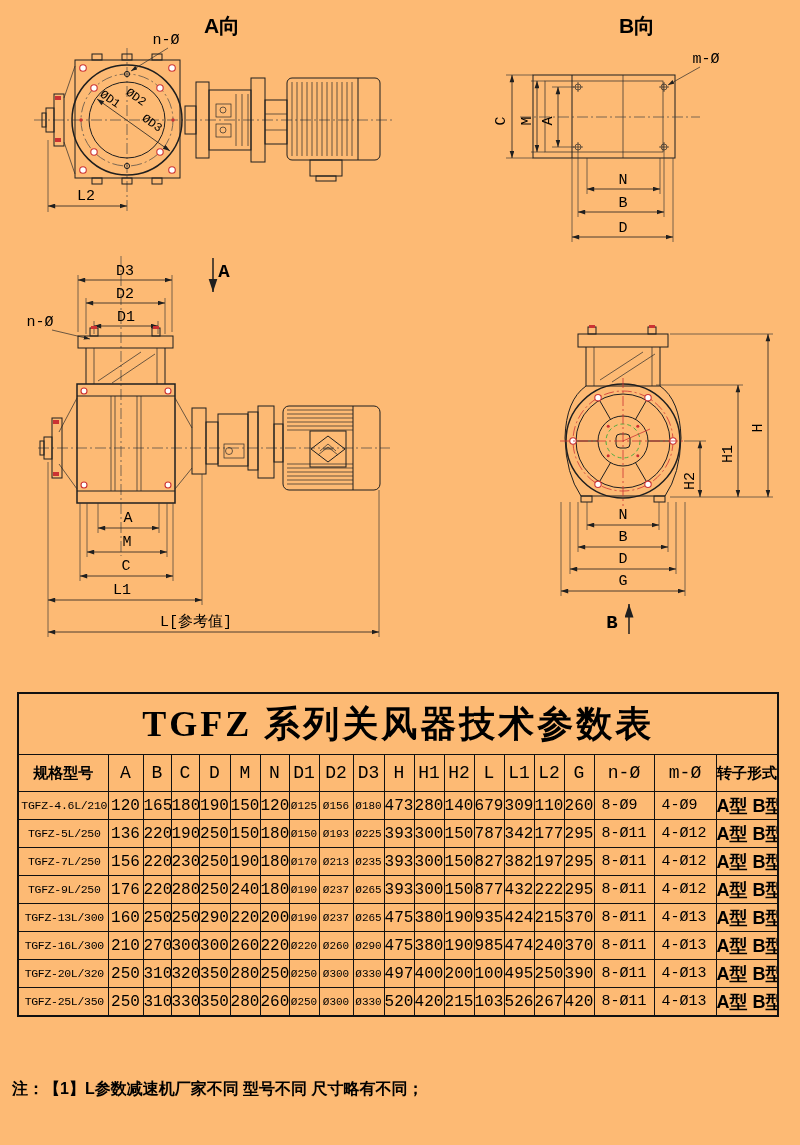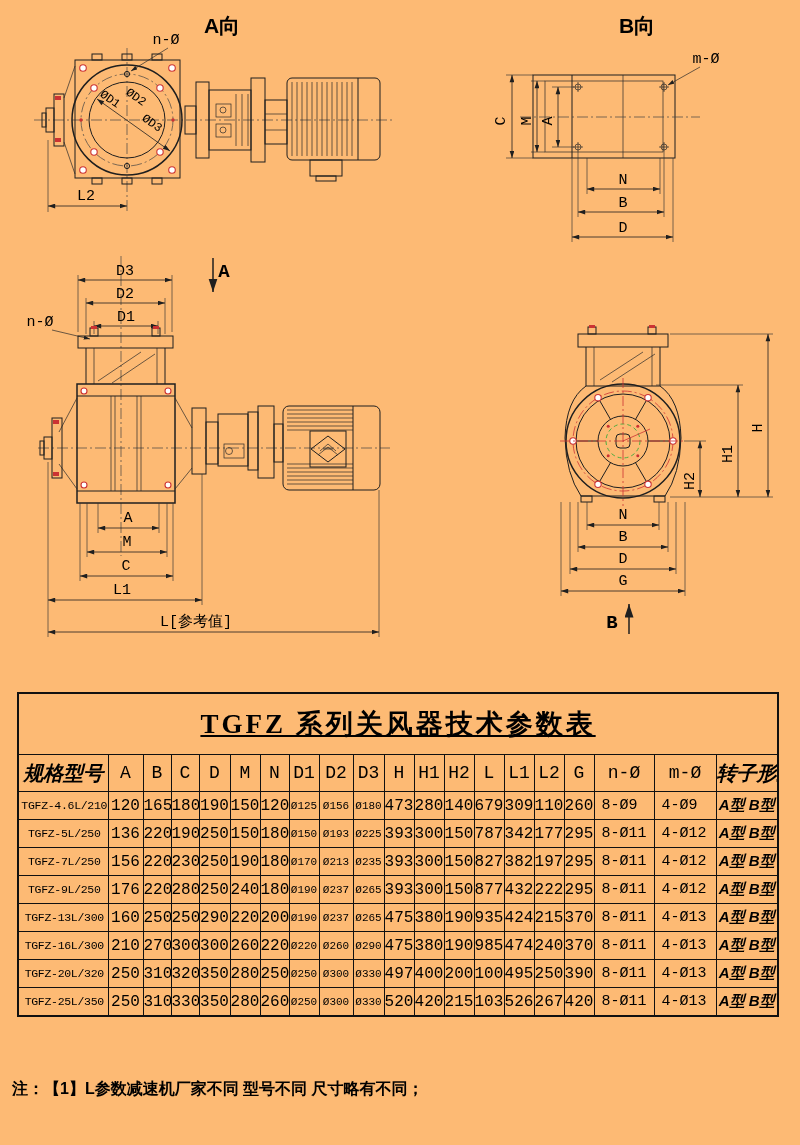--- a/index.html
+++ b/index.html
@@ -22,32 +22,32 @@
   text.lbl{font:15px "Liberation Mono",monospace;fill:#000;text-anchor:middle;}
   text.sm{font:12px "Liberation Mono",monospace;fill:#000;text-anchor:middle;}
   text.sec{font:bold 19px "Liberation Mono",monospace;fill:#000;text-anchor:middle;}
   text.vtitle{font:bold 21px "Liberation Sans",sans-serif;fill:#000;text-anchor:middle;}
 
   
   .tablewrap{position:absolute;left:17px;top:692px;width:762px;}
   table#param-table{border-collapse:collapse;table-layout:fixed;width:760px;border:2px solid #111;}
   #param-table td,#param-table th{border:1px solid #111;overflow:hidden;white-space:nowrap;text-align:center;
     padding:0;font-family:"Liberation Mono",monospace;color:#000;font-weight:400;}
-  #param-table .title-cell{height:60px;font-size:27px;font-weight:700;letter-spacing:3px;
-    font-family:"Liberation Serif",serif;text-decoration:underline;}
+  #param-table .title-cell{height:60px;font-size:36px;font-weight:700;letter-spacing:3px;
+    font-family:"Liberation Serif",serif;}
   #param-table tr.t-head th{height:36px;font-size:18px;}
-  #param-table tr.t-head th.cjk{font-size:20px;font-weight:700;font-family:"Liberation Sans",sans-serif;font-style:italic;}
+  #param-table tr.t-head th.cjk{font-size:15px;font-weight:700;font-family:"Liberation Sans",sans-serif;}
   #param-table tr.t-row td{height:27px;font-size:16px;}
   #param-table tr.t-row td:first-child{font-size:11.5px;text-align:center;padding-left:2px;letter-spacing:-0.3px;}
   #param-table tr.t-row td:nth-child(8),
   #param-table tr.t-row td:nth-child(9),
   #param-table tr.t-row td:nth-child(10){font-size:11px;}
   #param-table tr.t-row td:nth-child(18),
   #param-table tr.t-row td:nth-child(19){text-align:left;padding-left:7px;font-size:15px;}
-  #param-table tr.t-row td:last-child{font-size:15px;font-weight:700;font-family:"Liberation Sans",sans-serif;font-style:italic;}
+  #param-table tr.t-row td:last-child{font-size:18px;font-weight:700;font-family:"Liberation Sans",sans-serif;}
 
   
   .notes{position:absolute;left:12px;top:1078px;font-size:16px;font-weight:700;line-height:22px;
     font-family:"Liberation Sans",sans-serif;color:#000;}
   .notes .l2{padding-left:34px;}
 </style>
 </head>
 <body>
 
 <div class="stage">

